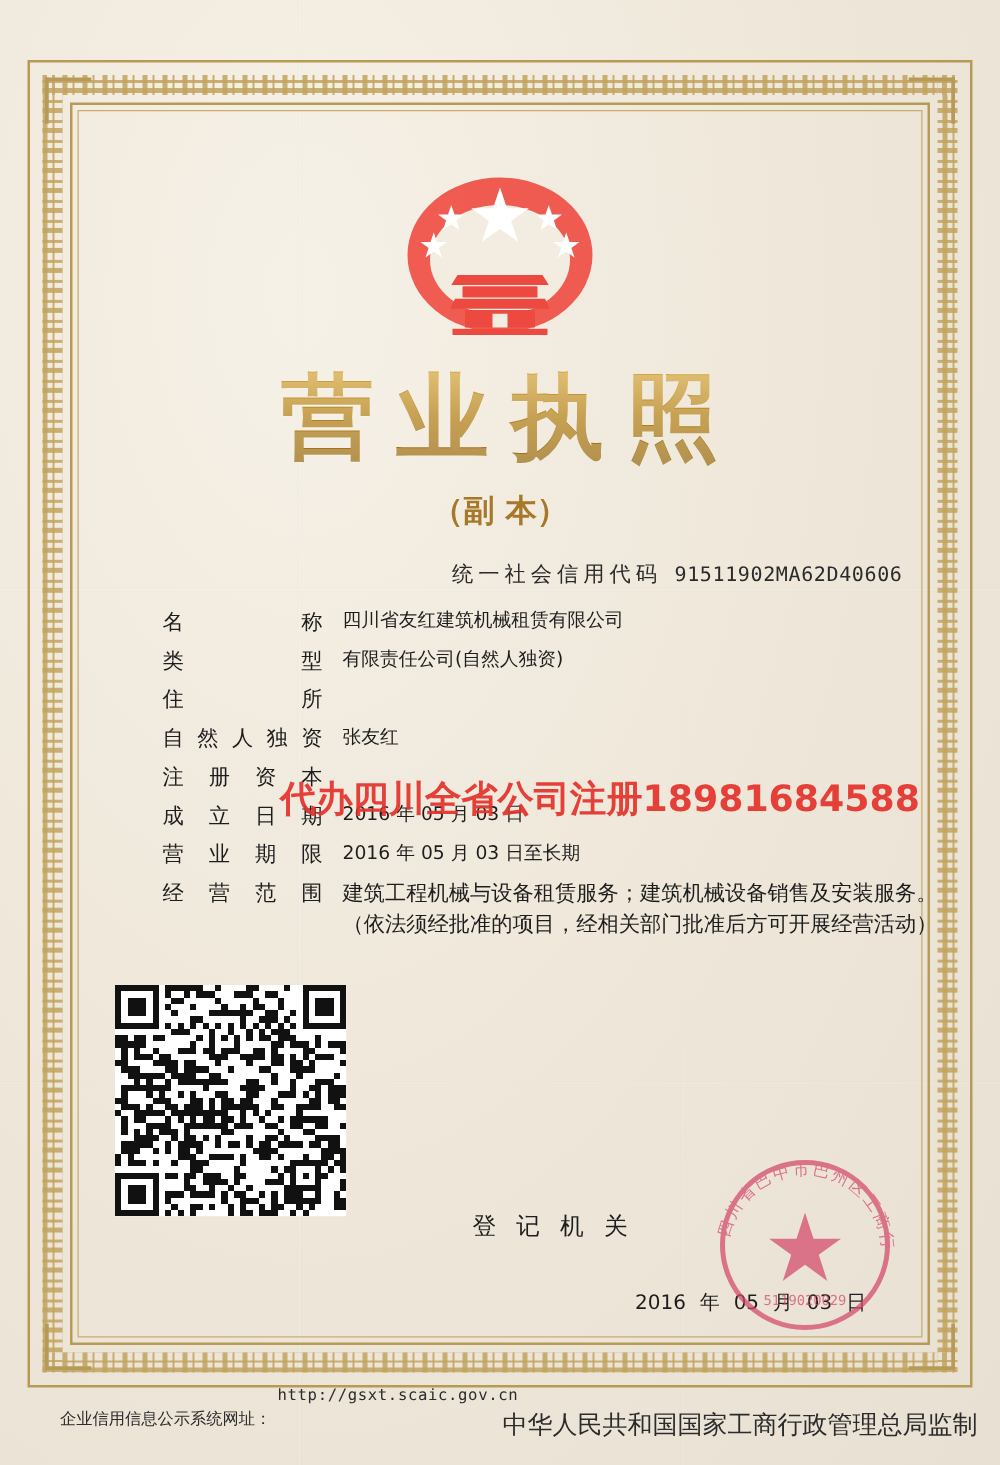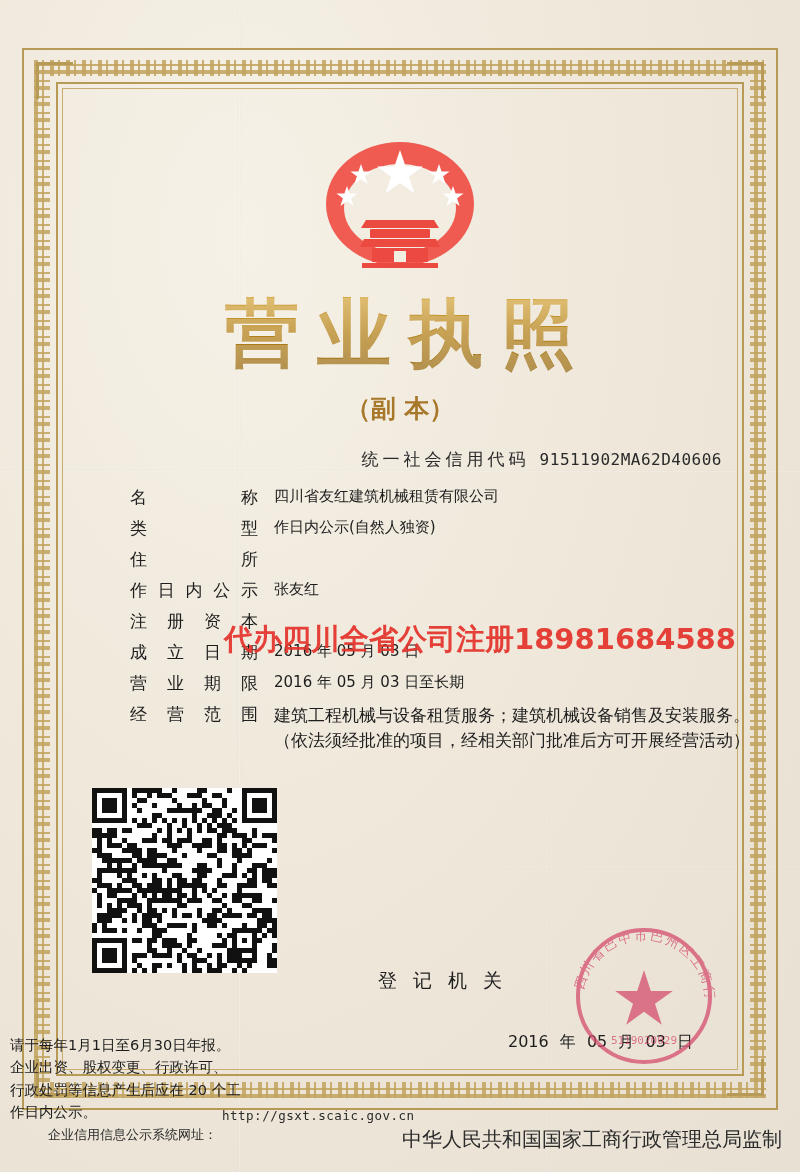--- a/index.html
+++ b/index.html
@@ -357,27 +357,27 @@
     <span class="lbl">统一社会信用代码</span><span class="code">91511902MA62D40606</span>
   </div>
 
   <div class="fields">
     <div class="row">
       <div class="label">名　称</div>
       <div class="value indent">四川省友红建筑机械租赁有限公司</div>
     </div>
     <div class="row">
       <div class="label">类　型</div>
-      <div class="value indent">作日内公示(自然人独资)</div>
+      <div class="value indent">有限责任公司(自然人独资)</div>
     </div>
     <div class="row">
       <div class="label">住　所</div>
     </div>
     <div class="row">
-      <div class="label">作日内公示</div>
+      <div class="label">自然人独资</div>
       <div class="value indent">张友红</div>
     </div>
     <div class="row capital">
       <div class="label">注 册 资 本</div>
       <div class="value indent"></div>
     </div>
     <div class="row">
       <div class="label">成立日期</div>
       <div class="value indent">2016 年 05 月 03 日</div>
     </div>
@@ -1069,23 +1069,17 @@
       </defs>
       <circle cx="84" cy="84" r="66" fill="none" stroke="#d4476b" stroke-width="4"></circle>
       <polygon points="84,58 90.8,78.9 112.8,78.9 95,91.8 101.8,112.7 84,99.8 66.2,112.7 73,91.8 55.2,78.9 77.2,78.9" fill="#d4476b"></polygon>
       <text font-family="DejaVu Sans, sans-serif" font-size="13" fill="#d4476b" letter-spacing="2.2">
         <textPath href="#sealArcText" startOffset="6%">四川省巴中市巴州区工商行政管理局</textPath>
       </text>
       <text x="84" y="132" text-anchor="middle" font-family="DejaVu Sans Mono, monospace" font-size="11" fill="#d4476b">5119020029</text>
     </svg>
   </div>
 
-  <div class="notes">
-    <div>请于每年1月1日至6月30日年报。</div>
-    <div>企业出资、股权变更、行政许可、</div>
-    <div>行政处罚等信息产生后应在 20 个工</div>
-    <div>作日内公示。</div>
-  </div>
   <div class="url-label">企业信用信息公示系统网址：</div>
   <div class="url-value">http://gsxt.scaic.gov.cn</div>
   <div class="issuer">中华人民共和国国家工商行政管理总局监制</div>
 
 </div>
 
 </body></html>

